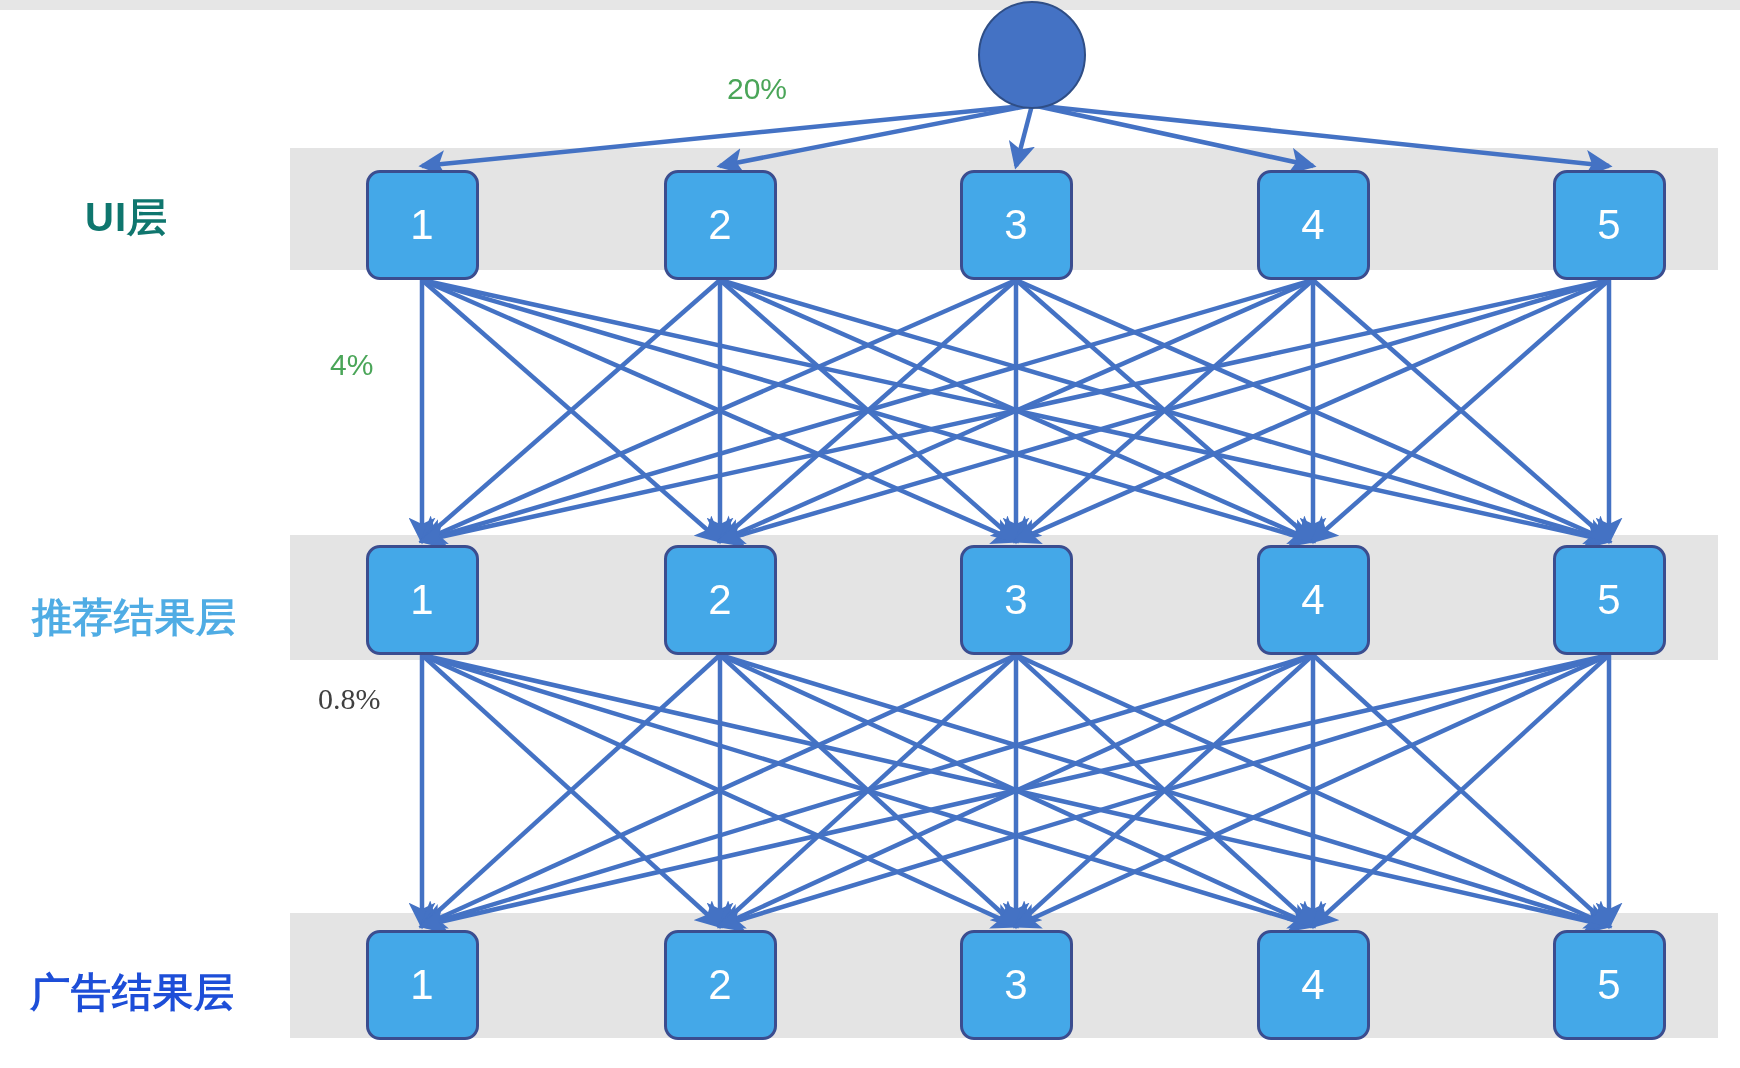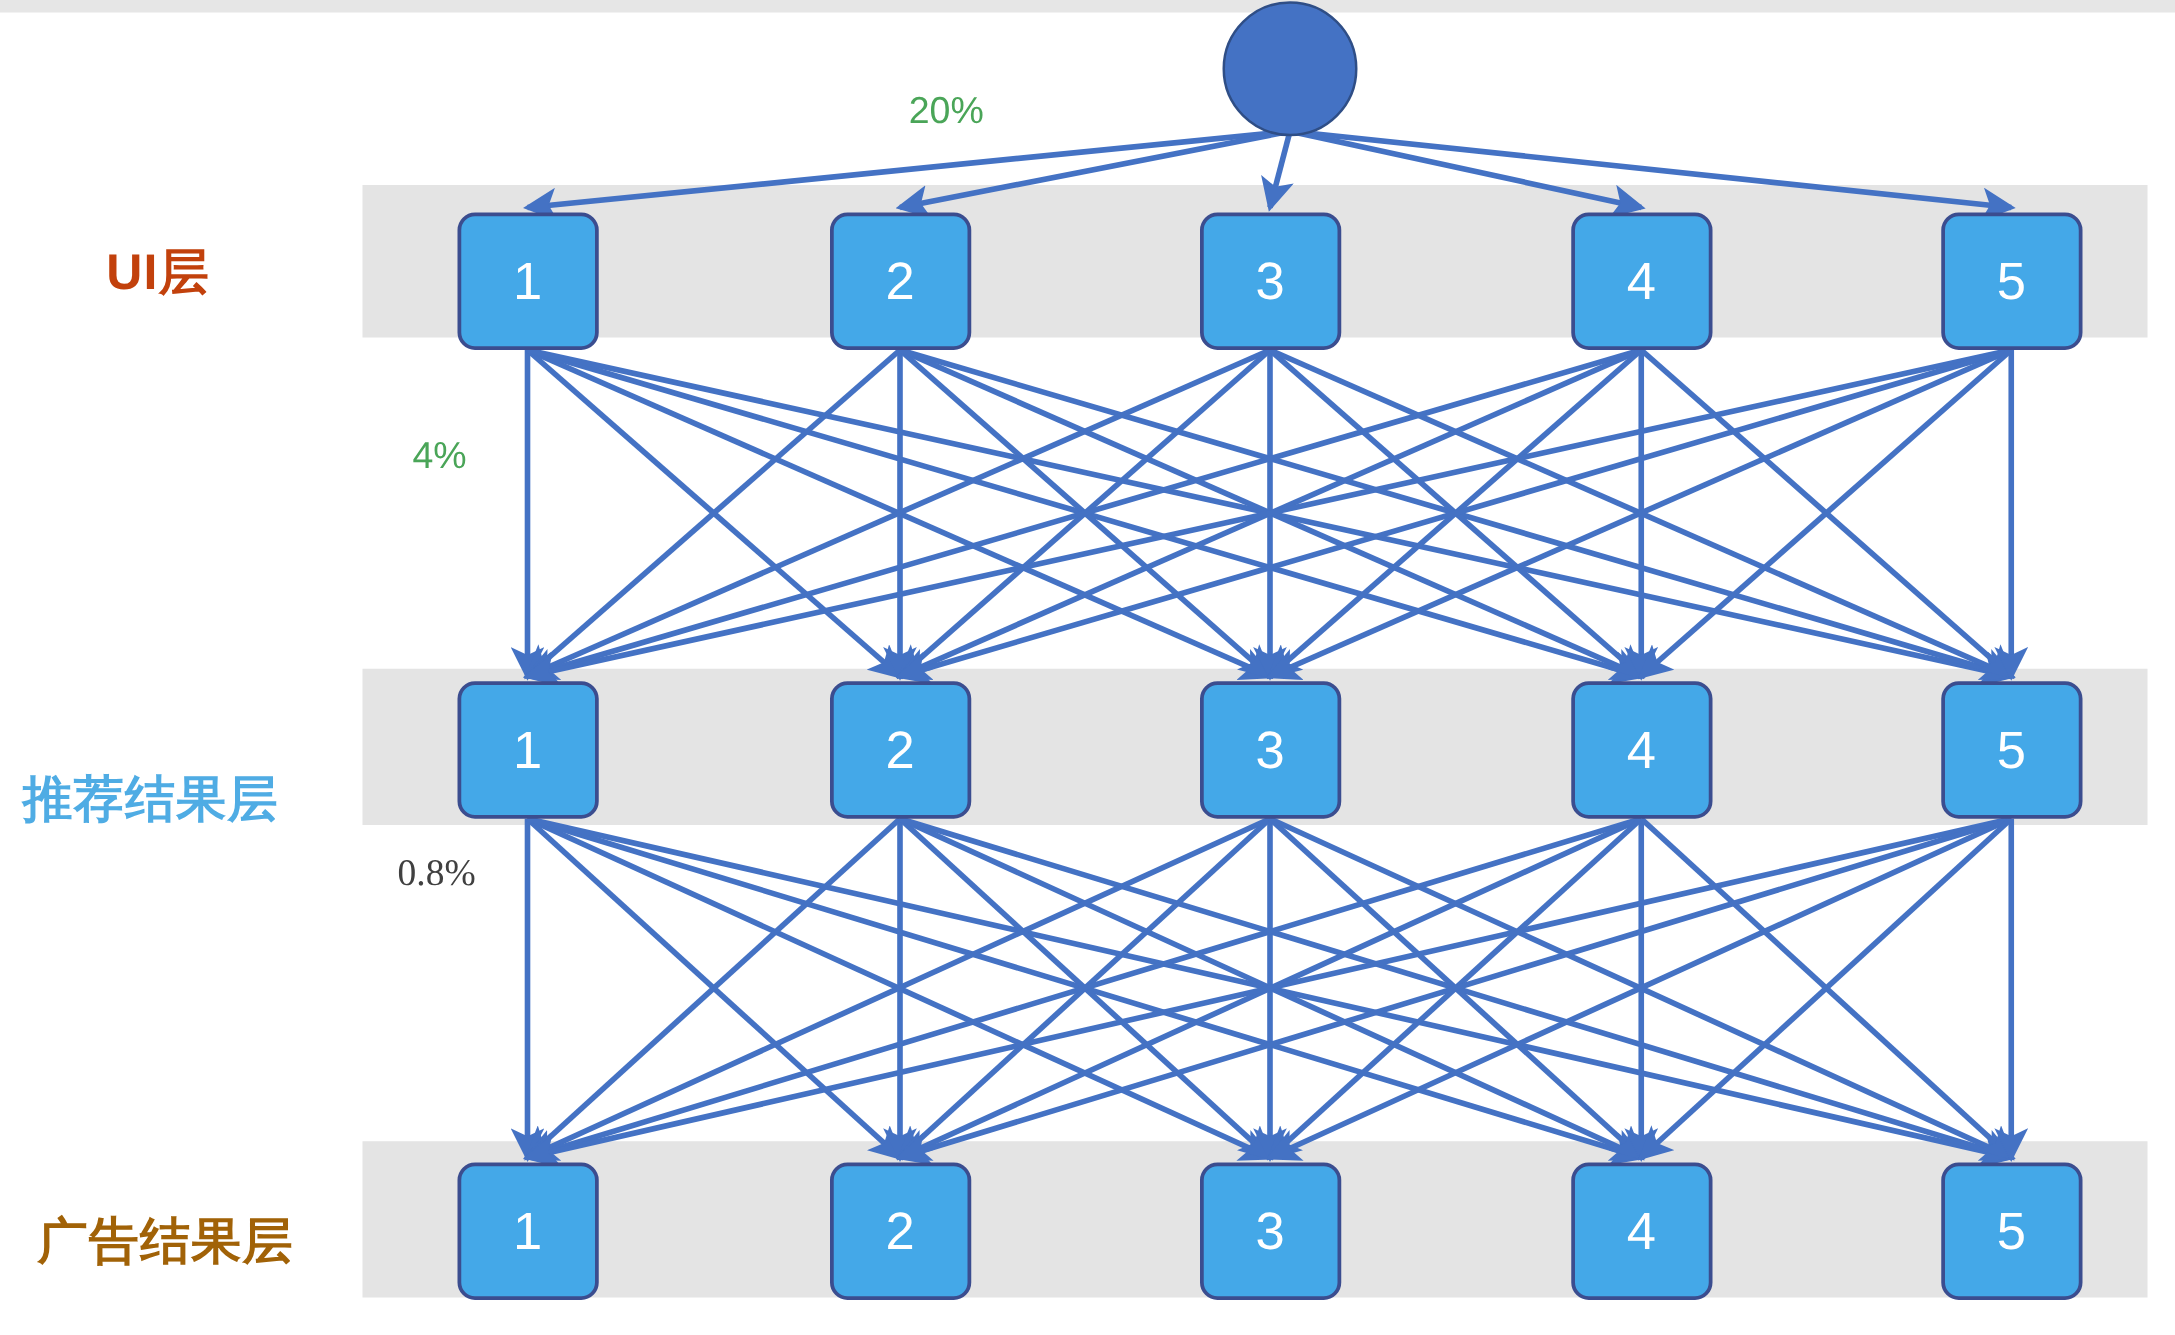--- a/index.html
+++ b/index.html
@@ -148,23 +148,23 @@
         <line x1="1313" y1="655" x2="1313" y2="926" stroke="#4472C4" stroke-width="4.5" marker-end="url(#arrowhead)"></line>
         <line x1="1313" y1="655" x2="1609" y2="926" stroke="#4472C4" stroke-width="4.5" marker-end="url(#arrowhead)"></line>
         <line x1="1609" y1="655" x2="422" y2="926" stroke="#4472C4" stroke-width="4.5" marker-end="url(#arrowhead)"></line>
         <line x1="1609" y1="655" x2="720" y2="926" stroke="#4472C4" stroke-width="4.5" marker-end="url(#arrowhead)"></line>
         <line x1="1609" y1="655" x2="1016" y2="926" stroke="#4472C4" stroke-width="4.5" marker-end="url(#arrowhead)"></line>
         <line x1="1609" y1="655" x2="1313" y2="926" stroke="#4472C4" stroke-width="4.5" marker-end="url(#arrowhead)"></line>
         <line x1="1609" y1="655" x2="1609" y2="926" stroke="#4472C4" stroke-width="4.5" marker-end="url(#arrowhead)"></line>
       </g>
   </svg>
   <div id="labels">
-      <div class="layer-label" style="left: 85px; top: 190px; color: #c2410c;">UI层</div>
-      <div class="layer-label" style="left: 18px; top: 590px; color: rgb(79, 172, 228); margin-top: 22px;">推荐结果层</div>
-      <div class="layer-label" style="left: 30px; top: 965px; color: #a16207;">广告结果层</div>
+      <div class="layer-label" style="left: 85px; top: 190px; color: #0f766e;">UI层</div>
+      <div class="layer-label" style="left: 32px; top: 590px; color: rgb(79, 172, 228);">推荐结果层</div>
+      <div class="layer-label" style="left: 30px; top: 965px; color: #1d4ed8;">广告结果层</div>
     </div>
   <div id="nodes">
       <div class="node" style="left: 365.5px; top: 170px; background: rgb(68, 168, 232); border-color: rgb(59, 77, 143); color: rgb(255, 255, 255);">1</div>
       <div class="node" style="left: 663.5px; top: 170px; background: rgb(68, 168, 232); border-color: rgb(59, 77, 143); color: rgb(255, 255, 255);">2</div>
       <div class="node" style="left: 959.5px; top: 170px; background: rgb(68, 168, 232); border-color: rgb(59, 77, 143); color: rgb(255, 255, 255);">3</div>
       <div class="node" style="left: 1256.5px; top: 170px; background: rgb(68, 168, 232); border-color: rgb(59, 77, 143); color: rgb(255, 255, 255);">4</div>
       <div class="node" style="left: 1552.5px; top: 170px; background: rgb(68, 168, 232); border-color: rgb(59, 77, 143); color: rgb(255, 255, 255);">5</div>
       <div class="node" style="left: 365.5px; top: 545px; background: rgb(68, 168, 232); border-color: rgb(59, 77, 143); color: rgb(255, 255, 255);">1</div>
       <div class="node" style="left: 663.5px; top: 545px; background: rgb(68, 168, 232); border-color: rgb(59, 77, 143); color: rgb(255, 255, 255);">2</div>
       <div class="node" style="left: 959.5px; top: 545px; background: rgb(68, 168, 232); border-color: rgb(59, 77, 143); color: rgb(255, 255, 255);">3</div>

